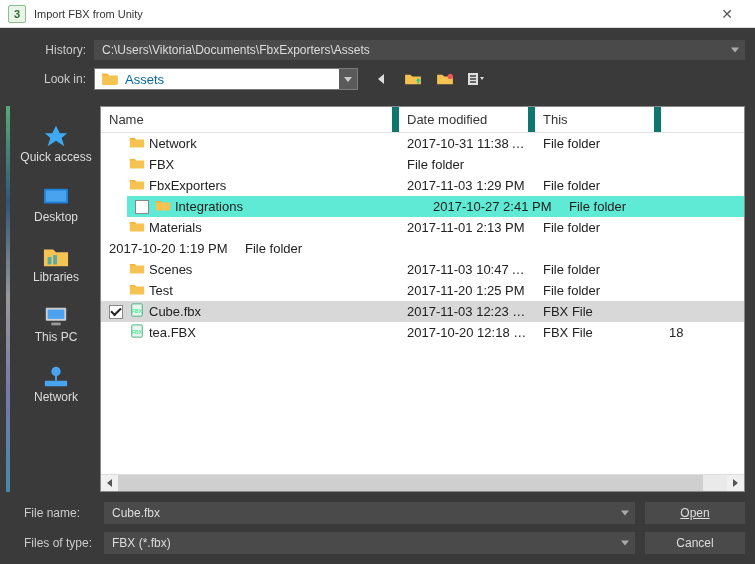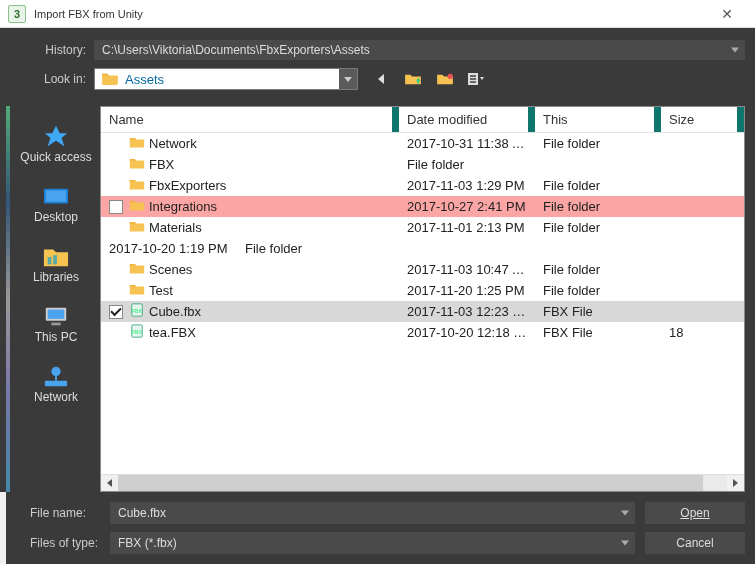--- a/index.html
+++ b/index.html
@@ -87,21 +87,21 @@
   .col { padding: 12px 8px; border-right: 7px solid #0f766e; height: 100%; display: flex; align-items: center; cursor: pointer;}
   .c-name { flex: 0 0 298px; }
   .c-date { flex: 0 0 136px; }
   .c-type { flex: 0 0 126px; }
   .c-size { flex: 1; }
   .rows { flex: 1; overflow: auto; }
   .frow {
     display: flex; align-items: center; height: 21px;
     font-size: 13px; color: #222;
   }
-  .frow.hover { background: #fca5a5; }
+  .frow.hover { background: #5eead4; margin-left: 26px; }
   .frow.selected { background: #d8d8d8; }
   .cell { padding: 0 8px; overflow: hidden; white-space: nowrap; text-overflow: ellipsis;}
   .cell.c-name { display: flex; align-items: center; gap: 4px; }
   .chk {
     width: 14px; height: 14px; border: 1px solid #888; background: #fff;
     display: flex; align-items: center; justify-content: center; flex-shrink: 0;
     margin-right: 2px; visibility: hidden;
   }
   .frow.hover .chk, .frow.selected .chk { visibility: visible; }
   .chk.checked::after {
@@ -115,21 +115,21 @@
     display: flex; align-items: center; justify-content: space-between;
   }
   .hscroll .arrow { width: 17px; height: 17px; background: #f0f0f0; display:flex; align-items:center; justify-content:center; cursor:pointer;}
   .hscroll .arrow::before { content:""; border-top:4px solid transparent; border-bottom:4px solid transparent;}
   .hscroll .arrow.left::before { border-right:5px solid #555;}
   .hscroll .arrow.right::before { border-left:5px solid #555;}
   .hscroll .track { flex:1; height: 17px; background: #eaeaea; position: relative;}
   .hscroll .thumb { position:absolute; left:0; top:0; height:100%; width:96%; background:#cfcfcf;}
 
   .bottom { background: #3a3a3a; padding: 10px; display: grid;
-    grid-template-columns: 84px 1fr 100px; gap: 8px 10px; align-items: center; margin-left: 6px;}
+    grid-template-columns: 84px 1fr 100px; gap: 8px 10px; align-items: center;}
   .blabel { color: #ccc; font-size: 12px; text-align: left; padding-left: 14px;}
   .bcombo {
     height: 22px; background: #4a4a4a; color: #ddd; font-size: 12px;
     display: flex; align-items: center; padding: 0 8px; position: relative;
   }
   .bcombo .chev {
     position:absolute; right:6px; top:50%; transform:translateY(-50%);
     border-left:4px solid transparent; border-right:4px solid transparent;
     border-top:5px solid #aaa;
   }
@@ -239,21 +239,20 @@
             <rect x="15" y="12" width="2" height="6" fill="#4aa3ef"></rect>
           </svg>
           <span>Network</span>
         </div>
       </div>
     <div class="filearea">
       <div class="cols">
         <div class="col c-name">Name</div>
         <div class="col c-date">Date modified</div>
         <div class="col c-type">This</div>
-        <div class="col c-size">Size</div>
       </div>
       <div class="rows" id="rows">
           <div class="frow ">
             <div class="cell c-name">
               <span class="chk "></span>
               <span><svg class="ficon" viewBox="0 0 20 16">
                   <path fill="#f6c352" d="M1 3h6l2 2h10v9a1 1 0 0 1-1 1H1z"></path>
                   <path fill="#f3b23a" d="M1 3h6l2 2H1z"></path>
                 </svg></span>
               <span>Network</span>

